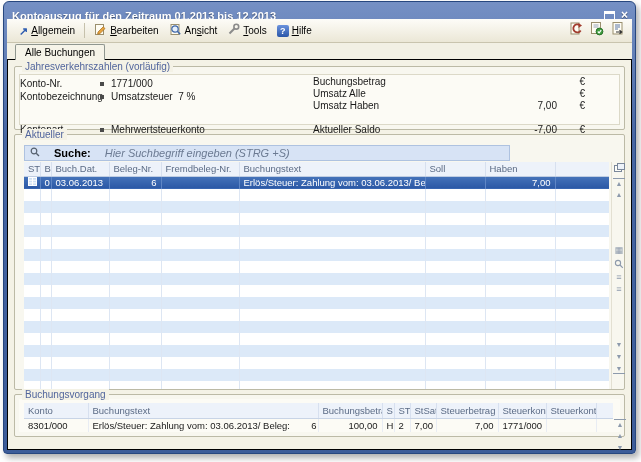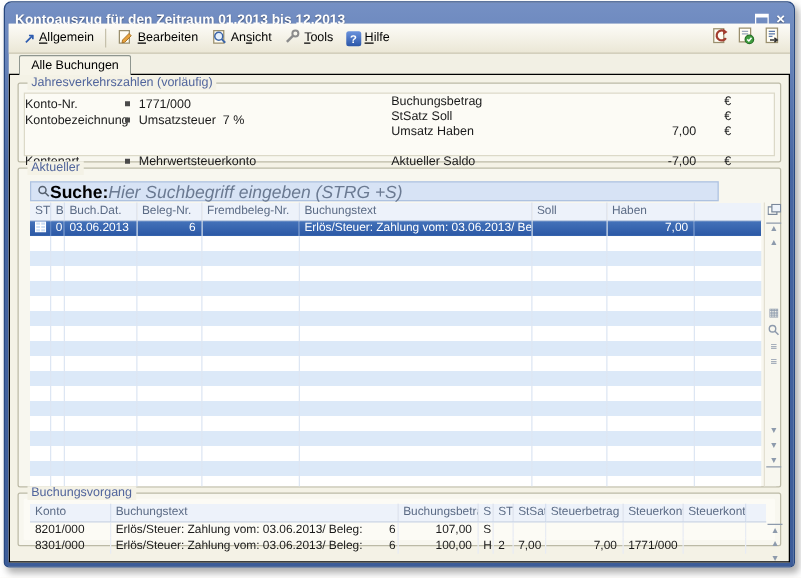--- a/index.html
+++ b/index.html
@@ -49,22 +49,22 @@
   .lrow, .rlab, .rval, .rcur { position:absolute; white-space:pre; }
   .bullet { display:inline-block; width:4px; height:4px; background:#4a4a4a; margin:0 7px 1px 0;
     vertical-align:middle; }
   .val-col { position:absolute; left:80px; white-space:pre; }
   .rlab { left:293px; }
   .rval { right:62px; text-align:right; }
   .rcur { right:34px; }
 
   .g2 { height:256px; }
   .g2-inner { position:absolute; inset:0; padding:10px 3px 0 9px; }
-  .bk-search { height:16px; width:551px; background:#d7e3f5; border:1px solid #aec2e0;
-    display:flex; align-items:center; gap:0; padding:0 5px; font-size:14px; margin-bottom:1px; }
+  .bk-search { height:16px; width:486px; background:#d7e3f5; border:1px solid #aec2e0;
+    display:flex; align-items:center; gap:14px; padding:0 5px; font-size:11px; margin-bottom:1px; }
   .bk-search .lbl { font-weight:bold; }
   .bk-search .ph { font-style:italic; color:#6b7a92; }
   .bk-main { display:flex; }
   table.bk { width:585px; table-layout:fixed; border-collapse:collapse; font-size:9.5px; }
   table.bk th { background:#edf2fa; color:#5b6b85; font-weight:normal; text-align:left;
     height:14px; padding:0 4px; border-right:1px solid #d7e0ef; border-bottom:1px solid #bfcde3;
     overflow:hidden; white-space:nowrap; }
   table.bk th:last-child, table.bk td:last-child { border-right:none; }
   table.bk td { height:13px; padding:0 4px; overflow:hidden; white-space:pre;
     background:linear-gradient(180deg,#4573ba,#2b58a5); color:#fff;
@@ -183,21 +183,21 @@
           <span class="lrow" style="top:3px">Konto-Nr.</span>
           <span class="val-col" style="top:3px"><span class="bullet"></span><span>1771/000</span></span>
           <span class="lrow" style="top:16px">Kontobezeichnung</span>
           <span class="val-col" style="top:16px"><span class="bullet"></span><span>Umsatzsteuer  7 %</span></span>
           <span class="lrow" style="top:49px">Kontenart</span>
           <span class="val-col" style="top:49px"><span class="bullet"></span><span>Mehrwertsteuerkonto</span></span>
 
           <span class="rlab" style="top:1px">Buchungsbetrag</span>
           <span class="rval" style="top:1px"></span>
           <span class="rcur" style="top:1px">€</span>
-          <span class="rlab" style="top:13px">StSatz Soll</span>
+          <span class="rlab" style="top:13px">Umsatz Alle</span>
           <span class="rval" style="top:13px"></span>
           <span class="rcur" style="top:13px">€</span>
           <span class="rlab" style="top:25px">Umsatz Haben</span>
           <span class="rval" style="top:25px">7,00</span>
           <span class="rcur" style="top:25px">€</span>
           <span class="rlab" style="top:49px">Aktueller Saldo</span>
           <span class="rval" style="top:49px">-7,00</span>
           <span class="rcur" style="top:49px">€</span>
         </div>
       </div>
@@ -304,32 +304,20 @@
               <th>Buchungsbetrag</th>
               <th>S</th>
               <th>ST</th>
               <th>StSatz</th>
               <th>Steuerbetrag</th>
               <th>Steuerkonto 1</th>
               <th>Steuerkonto 2</th>
               <th></th>
             </tr>
             <tr>
-              <td>8201/000</td>
-              <td>Erlös/Steuer: Zahlung vom: 03.06.2013/ Beleg:        6</td>
-              <td class="num">107,00</td>
-              <td>S</td>
-              <td></td>
-              <td class="num"></td>
-              <td class="num"></td>
-              <td></td>
-              <td></td>
-              <td></td>
-            </tr>
-            <tr>
               <td>8301/000</td>
               <td>Erlös/Steuer: Zahlung vom: 03.06.2013/ Beleg:        6</td>
               <td class="num">100,00</td>
               <td>H</td>
               <td>2</td>
               <td class="num">7,00</td>
               <td class="num">7,00</td>
               <td>1771/000</td>
               <td></td>
               <td></td>

